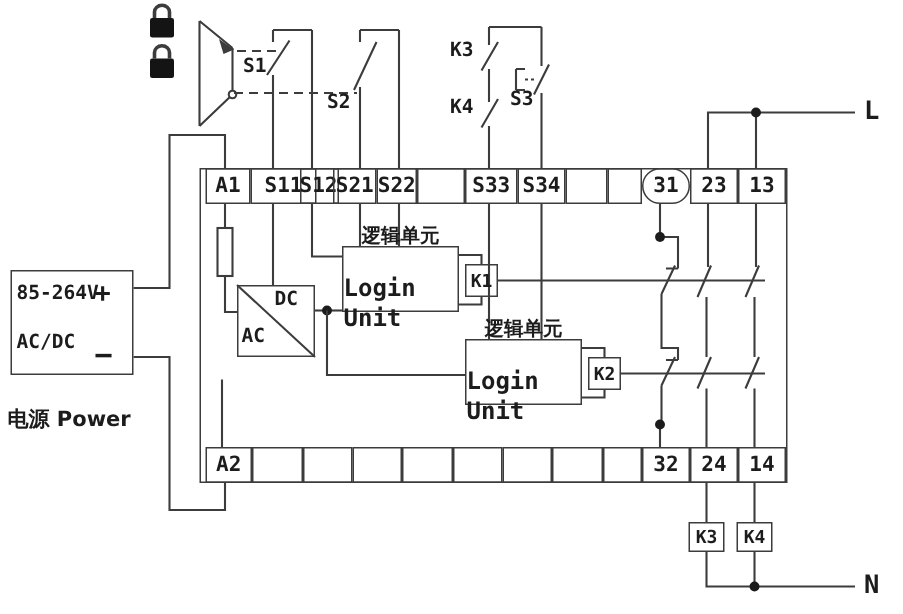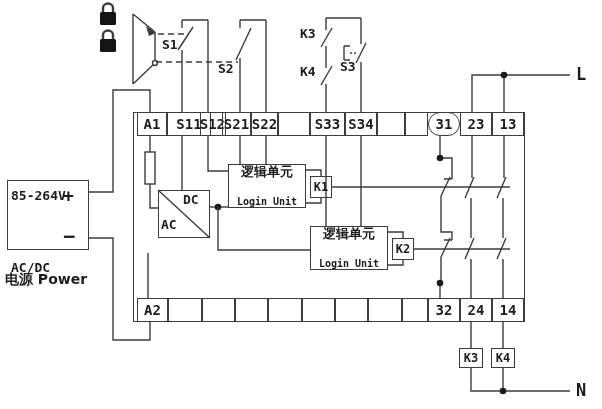--- a/index.html
+++ b/index.html
@@ -11,21 +11,21 @@
   .cn{font-family:"DejaVu Sans",sans-serif;}
   .box{position:absolute;z-index:2;border:1.5px solid #3c3c3c;box-sizing:border-box;
        display:flex;align-items:center;justify-content:center;background:transparent;}
   .cell{position:absolute;z-index:3;border:1.5px solid #3c3c3c;box-sizing:border-box;
         height:24px;display:flex;align-items:center;justify-content:center;background:transparent;}
   .cell span{font-family:"DejaVu Sans Mono",monospace;font-size:14px;font-weight:bold;color:#1c1c1c;}
   .lbl{position:absolute;z-index:2;font-size:13px;font-weight:bold;white-space:nowrap;}
   .outline{position:absolute;z-index:1;border:1.6px solid #3c3c3c;box-sizing:border-box;}
   .lu{flex-direction:column;line-height:1.25;}
   .lu .l1{font-size:13px;font-weight:bold;}
-  .lu .l2{font-family:"DejaVu Sans Mono",monospace;font-size:10px;font-weight:bold;margin-top:16px;}
+  .lu .l2{font-family:"DejaVu Sans Mono",monospace;font-size:16px;font-weight:bold;margin-top:16px;}
   .kbox span{font-family:"DejaVu Sans Mono",monospace;font-size:12px;font-weight:bold;}
 </style>
 </head>
 <body>
 
 <div id="stage">
 
   <svg id="wires" width="602" height="409" viewBox="0 0 602 409" stroke="#3c3c3c" stroke-width="1.4" fill="none">
 
     <g>
@@ -168,21 +168,21 @@
   <div class="cell" style="left:460px;top:298px;width:32px;">
       <span>24</span>
     </div>
   <div class="cell" style="left:492px;top:298px;width:32px;">
       <span>14</span>
     </div>
 
   <div class="box" style="left:7px;top:180px;width:82px;height:70px;"></div>
   <div class="abs cad" style="left:11px;top:188px;font-size:13px;font-weight:bold;">85-264V</div>
   <div class="abs cad" style="left:63px;top:185px;font-size:18px;font-weight:bold;">+</div>
-  <div class="abs cad" style="left:11px;top:221px;font-size:13px;font-weight:bold;margin-top:39px;">AC/DC</div>
+  <div class="abs cad" style="left:11px;top:221px;font-size:13px;font-weight:bold;">AC/DC</div>
   <div class="abs cad" style="left:63px;top:224px;font-size:20px;font-weight:bold;">−</div>
   <div class="abs cn" style="left:5px;top:271px;font-size:14px;font-weight:bold;">电源 Power</div>
 
   <div class="box" style="left:158px;top:190px;width:52px;height:48px;"></div>
   <div class="abs cad" style="left:183px;top:192px;font-size:13px;font-weight:bold;">DC</div>
   <div class="abs cad" style="left:161px;top:217px;font-size:13px;font-weight:bold;">AC</div>
 
   <div class="box lu" style="left:228px;top:164px;width:78px;height:44px;">
     <span class="l1 cn">逻辑单元</span>
     <span class="l2">Login Unit</span>

